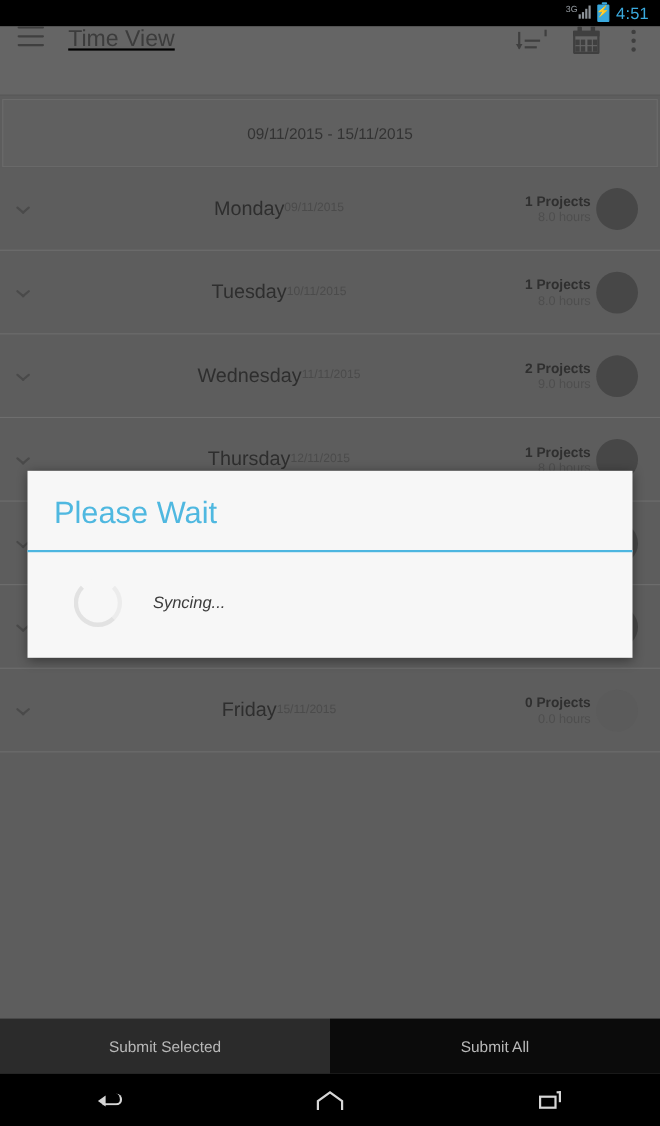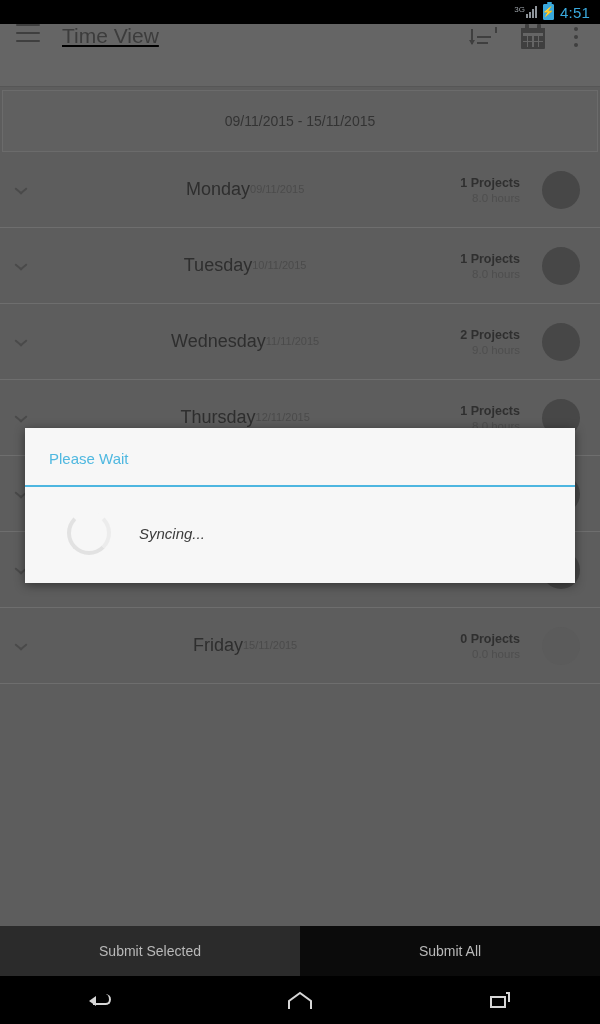--- a/index.html
+++ b/index.html
@@ -10,21 +10,21 @@
     overflow:hidden;
     position:relative;
   }
 
   
   .status-bar {
     height:24px; background:#000000;
     display:flex; align-items:center; justify-content:flex-end;
     padding-right:10px; gap:6px;
   }
-  .sb-3g { position:relative; display:flex; align-items:center; gap:1px; height:14px; }
+  .sb-3g { position:relative; display:flex; align-items:flex-start; gap:1px; height:14px; }
   .sb-3g .lbl { font-size:8px; color:#9aa0a6; line-height:1; margin-bottom:5px; }
   .sb-3g .bars { display:flex; align-items:flex-end; gap:1px; height:12px; }
   .sb-3g .bars i { width:2px; background:#8d9399; display:block; }
   .sb-3g .bars i:nth-child(1){height:4px;}
   .sb-3g .bars i:nth-child(2){height:6px;}
   .sb-3g .bars i:nth-child(3){height:9px;}
   .sb-3g .bars i:nth-child(4){height:12px;}
   .sb-batt {
     width:11px; height:16px; border:1.5px solid #3aa9dd; border-radius:1px;
     background:#3aa9dd; position:relative;
@@ -96,37 +96,37 @@
   }
   .chev:before, .chev:after {
     content:""; position:absolute; top:3px; width:9px; height:2px;
     background:#4a4a4a; border-radius:1px;
   }
   .chev:before { left:0; transform:rotate(40deg); }
   .chev:after  { left:5px; transform:rotate(-40deg); }
   .day-main { flex:1; display:flex; justify-content:center; }
   .day-name { font-size:18px; color:#2e2e2e; line-height:1.1; }
   .day-date { font-size:11px; color:#4b4b4b; margin-top:3px; }
-  .day-stats { text-align:right; margin-right:22px; }
+  .day-stats { text-align:right; margin-right:5px; }
   .day-proj { font-size:12.5px; color:#2f2f2f; font-weight:bold; }
   .day-hours { font-size:11.5px; color:#4e4e4e; margin-top:2px; }
   .day-circle { width:38px; height:38px; border-radius:50%; background:#474747; flex:0 0 38px; }
   .day-circle.dim { background:#5a5a5a; opacity:.55; }
 
   
   .scrim { position:absolute; inset:0; pointer-events:none; }
   .dialog {
     position:absolute; left:25px; top:428px; width:550px;
     background:#f7f7f7;
     box-shadow:0 2px 10px rgba(0,0,0,.45);
     z-index:30;
   }
   .dlg-title {
     padding:22px 24px 18px 24px;
-    font-size:15px; color:#4fb8e0;
+    font-size:28px; color:#4fb8e0;
   }
   .dlg-divider { height:2px; background:#4db6e0; }
   .dlg-body { display:flex; align-items:center; padding:24px 24px 28px 24px; min-height:85px; }
   .spinner {
     width:44px; height:44px; border-radius:50%;
     border:4px solid #e2e2e2; border-top-color:#f7f7f7; border-right-color:#ececec;
     margin-left:18px; margin-right:28px;
   }
   .dlg-msg { font-size:15px; color:#3c3c3c;font-style:italic; }
 

